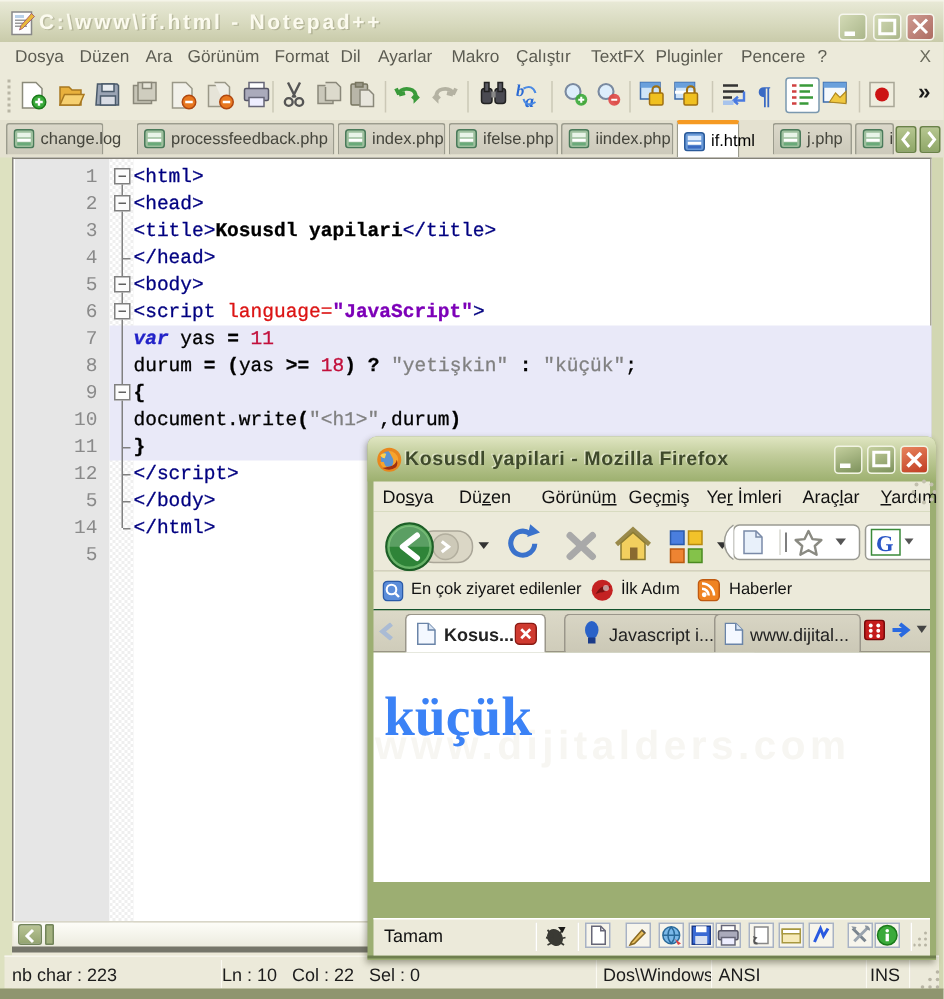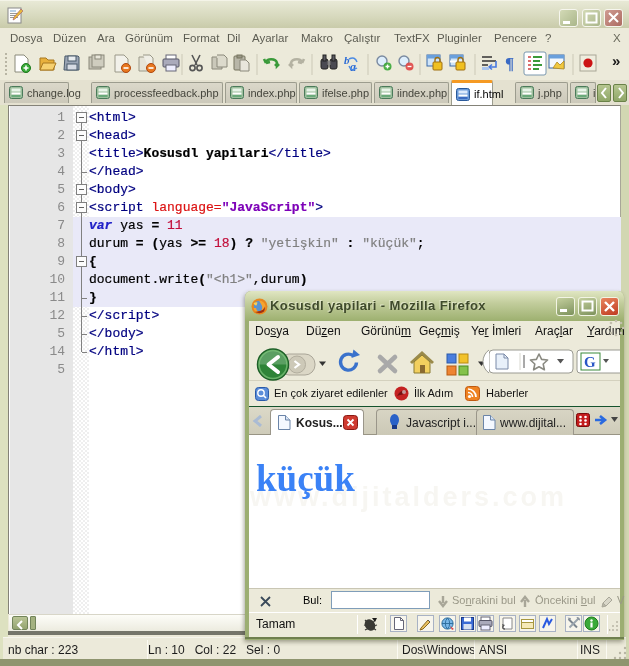--- a/index.html
+++ b/index.html
@@ -102,20 +102,21 @@
 
 <div id="np-title" class="abs">
   <svg class="abs" style="left:7px;top:6px" width="17" height="17" viewBox="0 0 17 17">
     <rect x="1" y="1" width="13" height="15" fill="#fdfdfd" stroke="#888"></rect>
     <rect x="3" y="3" width="6" height="2" fill="#b8d0e8"></rect>
     <rect x="3" y="6" width="8" height="1" fill="#999"></rect>
     <rect x="3" y="8" width="8" height="1" fill="#999"></rect>
     <rect x="3" y="10" width="8" height="1" fill="#999"></rect>
     <path d="M14 2 L16 4 L8 12 L6 13 L7 10 Z" fill="#e8b93c" stroke="#946" stroke-width="0.5"></path>
   </svg>
+  <span class="ttext">C:\www\if.html - Notepad++</span>
   <div class="np-btn" id="np-min"><svg width="17" height="16">
           <rect x="3" y="11" width="7" height="3" fill="#fff"></rect>
         </svg></div>
   <div class="np-btn" id="np-max"><svg width="17" height="16">
           <rect x="3.5" y="3.5" width="10" height="9" fill="none" stroke="#fff" stroke-width="2"></rect>
         </svg></div>
   <div class="np-btn" id="np-close"><svg width="17" height="16">
           <path d="M4 3 L13 12 M13 3 L4 12" stroke="#fff" stroke-width="2"></path>
         </svg></div>
 </div>
@@ -611,40 +612,20 @@
           <path d="M2 7 h8 M7 3 L12 7 L7 11" fill="none" stroke="#2a6ae0" stroke-width="2.6"></path>
         </svg>
     <svg class="abs" style="left:362px;top:10px" width="8" height="6">
           <path d="M0 0 h7 l-3.5 5 z" fill="#444"></path>
         </svg>
   </div>
   <div id="ff-content">
     <div class="abs" style="left:1px;top:47px;width:368px;font-family:'Liberation Sans',sans-serif;font-size:27px;font-weight:bold;color:#f7f6f2;letter-spacing:3px">www.dijitalders.com</div>
     <h1 style="position:absolute;left:7px;top:22px;font-family:'Liberation Serif',serif;font-size:37px;color:#3b82f6">küçük</h1>
   </div>
-  <div id="ff-find">
-    <svg class="abs" style="left:11px;top:7px" width="11" height="11">
-          <path d="M1 1 L10 10 M10 1 L1 10" stroke="#3a4a5a" stroke-width="1.8"></path>
-        </svg>
-    <span class="abs" style="left:54px;top:5px;color:#000">Bul:</span>
-    <div class="abs" style="left:82px;top:2px;width:99px;height:18px;background:#fff;border:1px solid #7f9db9"></div>
-    <svg class="abs" style="left:188px;top:6px" width="12" height="13">
-          <path d="M6 1 V8 M2 6 L6 11 L10 6" fill="none" stroke="#a8a698" stroke-width="2.4"></path>
-        </svg>
-    <span class="abs" style="left:203px;top:5px;color:#9a9888">So<u>n</u>rakini bul</span>
-    <svg class="abs" style="left:270px;top:6px" width="12" height="13">
-          <path d="M6 12 V5 M2 7 L6 2 L10 7" fill="none" stroke="#a8a698" stroke-width="2.4"></path>
-        </svg>
-    <span class="abs" style="left:286px;top:5px;color:#9a9888">Öncekini <u>b</u>ul</span>
-    <svg class="abs" style="left:352px;top:5px" width="14" height="14" viewBox="0 0 14 14">
-      <path d="M2 9 L8 3 L11 6 L5 12 Z" fill="#d8d6c8" stroke="#a8a698"></path>
-      <path d="M2 9 L1 13 L5 12 Z" fill="#b8b6a8" stroke="#a8a698"></path>
-    </svg>
-    <span class="abs" style="left:368px;top:5px;color:#9a9888">V</span>
-  </div>
   <div class="abs" style="left:0;top:346px;width:379px;height:2px;background:#6f7f4e"></div>
   <div id="ff-statusbar">
     <span class="abs" style="left:7px;top:4px">Tamam</span>
     <div class="abs" style="left:108px;top:2px;width:1px;height:19px;background:#cfccba;border-right:1px solid #fff"></div>
     <svg class="abs" style="left:113px;top:3px" width="18" height="17" viewBox="0 0 18 17">
       <ellipse cx="8" cy="9" rx="5" ry="6" fill="#3a3a34" transform="rotate(-35 8 9)"></ellipse>
       <path d="M3 4 L7 8 M2 9 L7 10 M3 14 L7 12 M13 4 L10 8 M15 9 L11 10 M14 14 L11 12" stroke="#3a3a34" stroke-width="1.2"></path>
       <path d="M10 2 L15 2 L13 6" fill="#1a1a18"></path>
     </svg>
     <div class="abs" style="left:136px;top:2px;width:1px;height:19px;background:#cfccba;border-right:1px solid #fff"></div>

